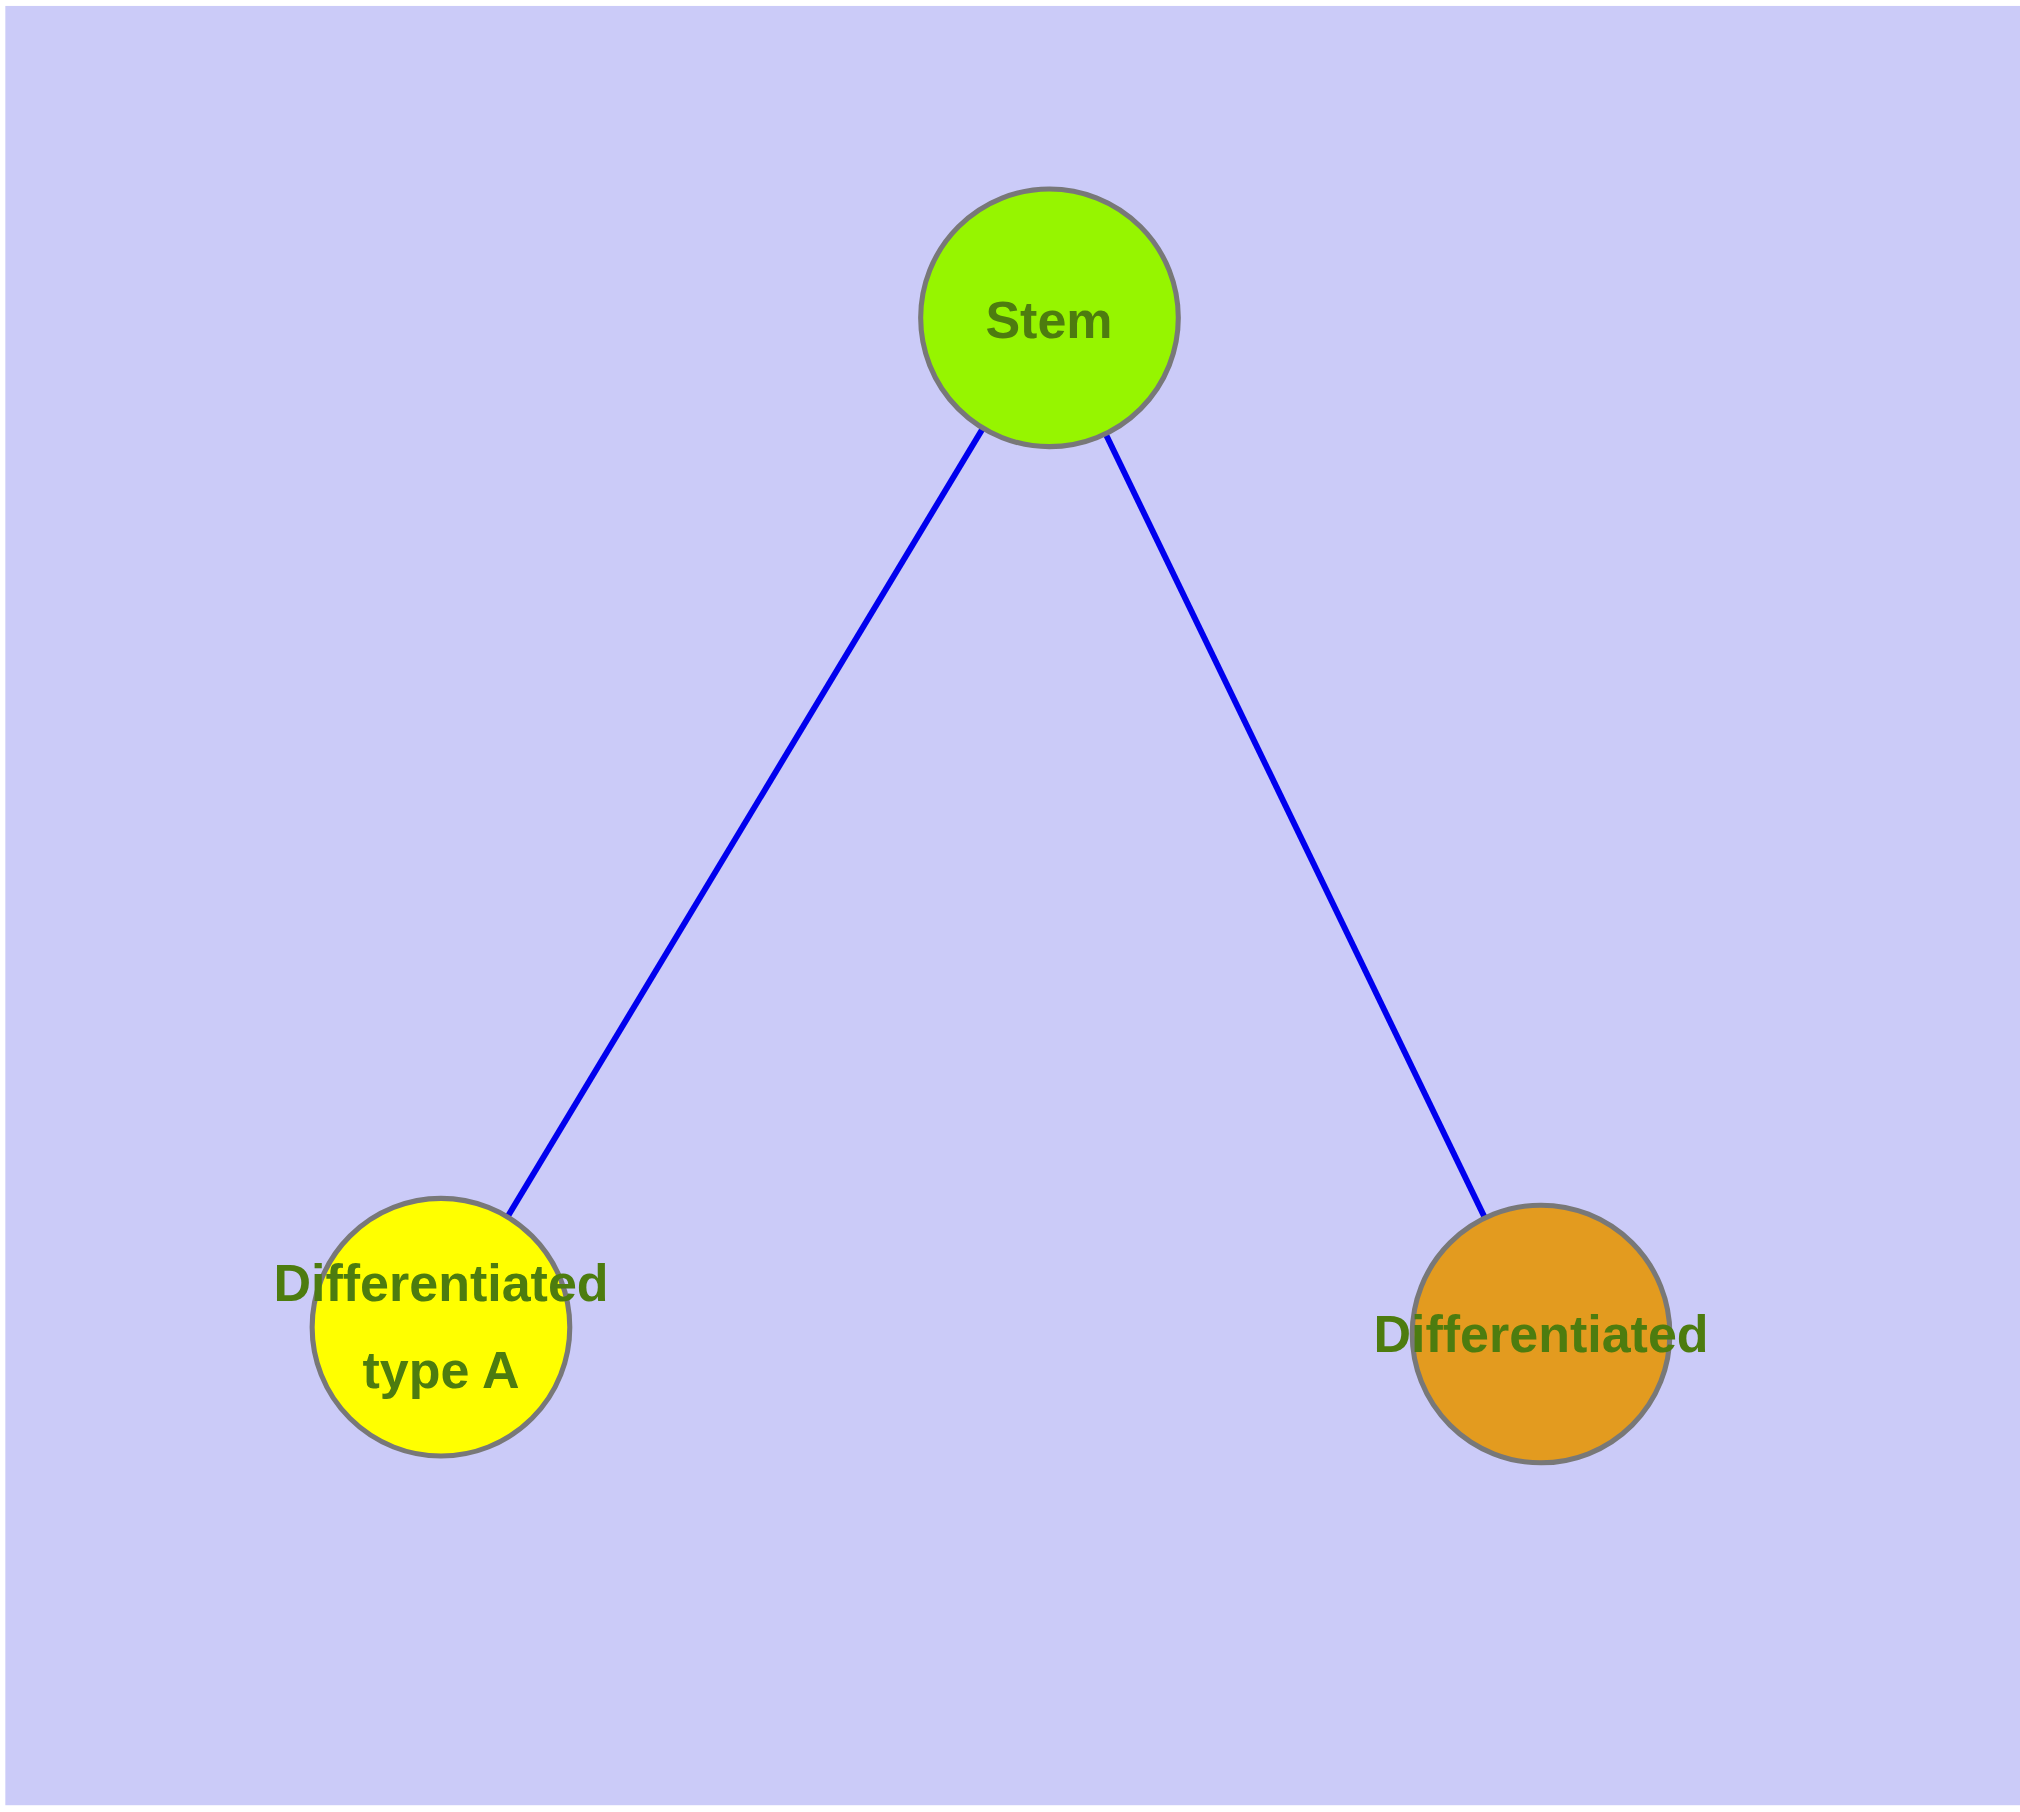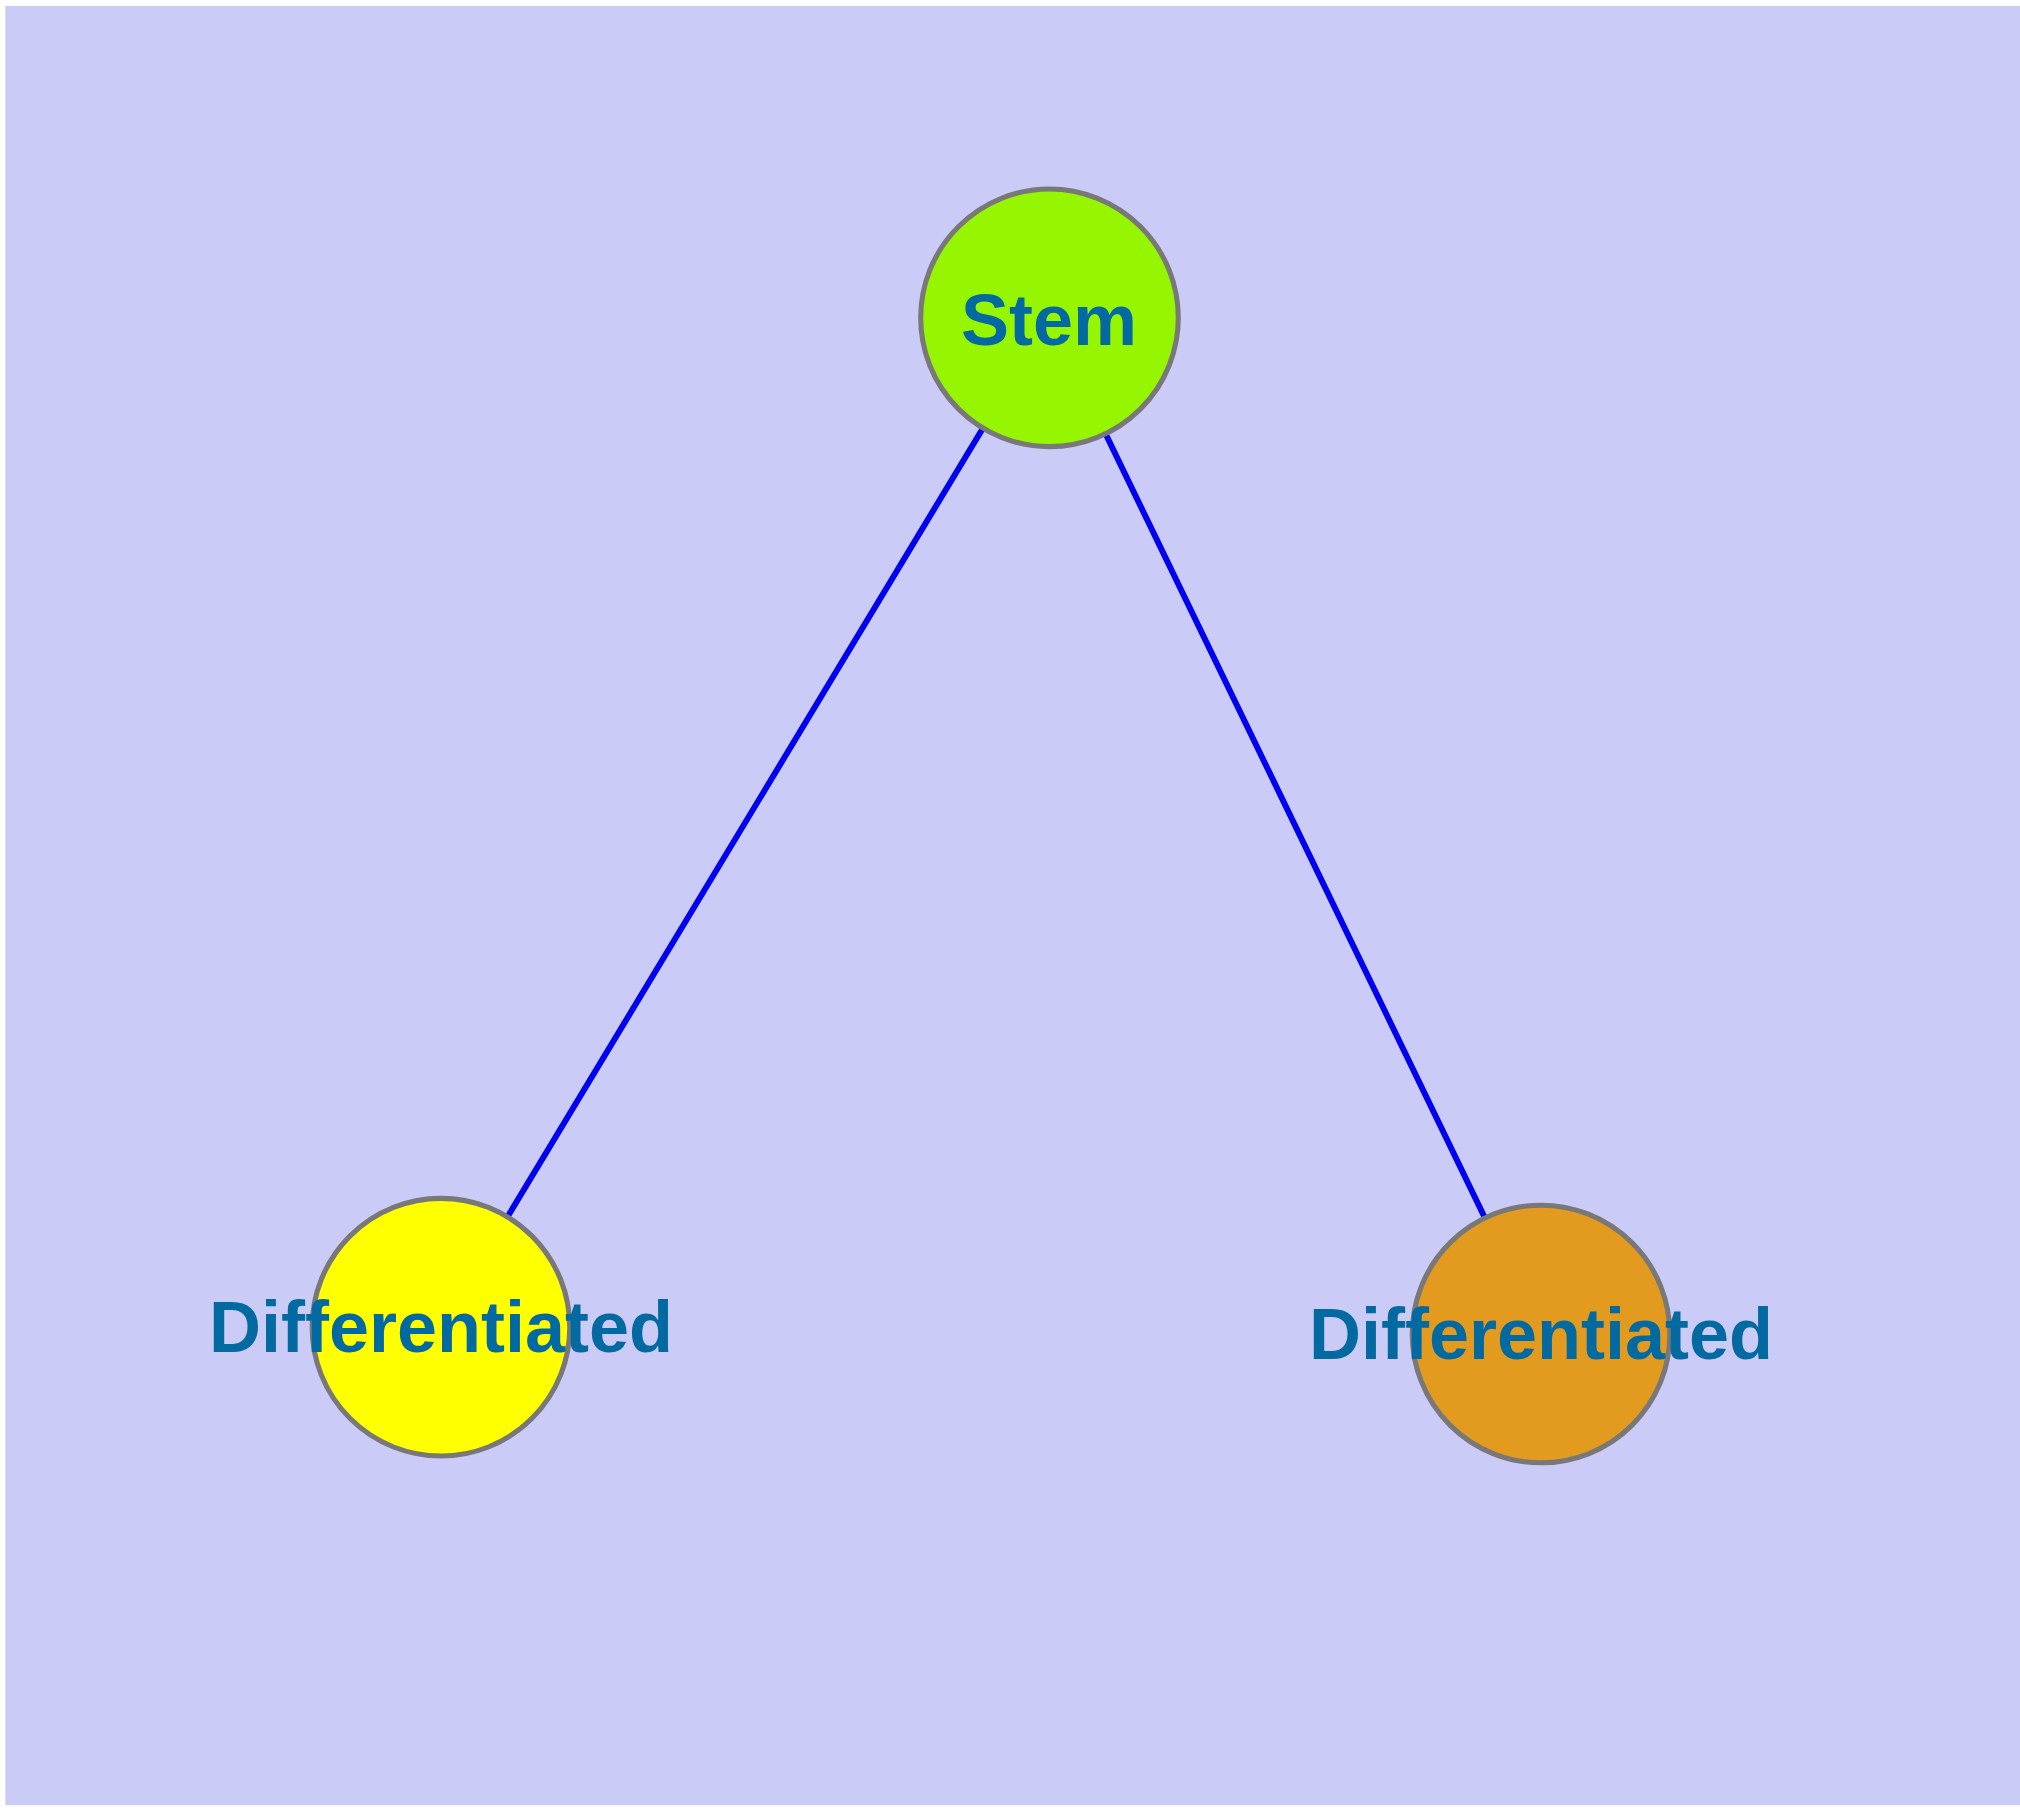--- a/index.html
+++ b/index.html
@@ -29,23 +29,23 @@
   }
   .node-circle {
     stroke: #787878;
     stroke-width: 6;
   }
   .node-label {
     position: absolute;
     transform: translate(-50%, -50%);
     text-align: center;
     font-weight: bold;
-    font-size: 72px;
+    font-size: 52px;
     line-height: 87px;
-    color: #0369a1;
+    color: #4d7c0f;
     white-space: nowrap;
     letter-spacing: 0px;
   }
   .label-line {
     display: block;
   }
 </style>
 </head>
 <body>
 
@@ -65,20 +65,21 @@
 
     <circle class="node-circle" cx="1818" cy="1574" r="152" fill="#E39B1F" stroke="#787878"></circle>
   </svg>
 
   <div class="node-label" style="left:1049px; top:320px;">
     <span class="label-line">Stem</span>
   </div>
 
   <div class="node-label" style="left:441px; top:1327px;">
     <span class="label-line">Differentiated</span>
+    <span class="label-line">type A</span>
   </div>
 
   <div class="node-label" style="left:1541px; top:1334px;">
     <span class="label-line">Differentiated</span>
   </div>
 
 </div>
 
 
 </body></html>

